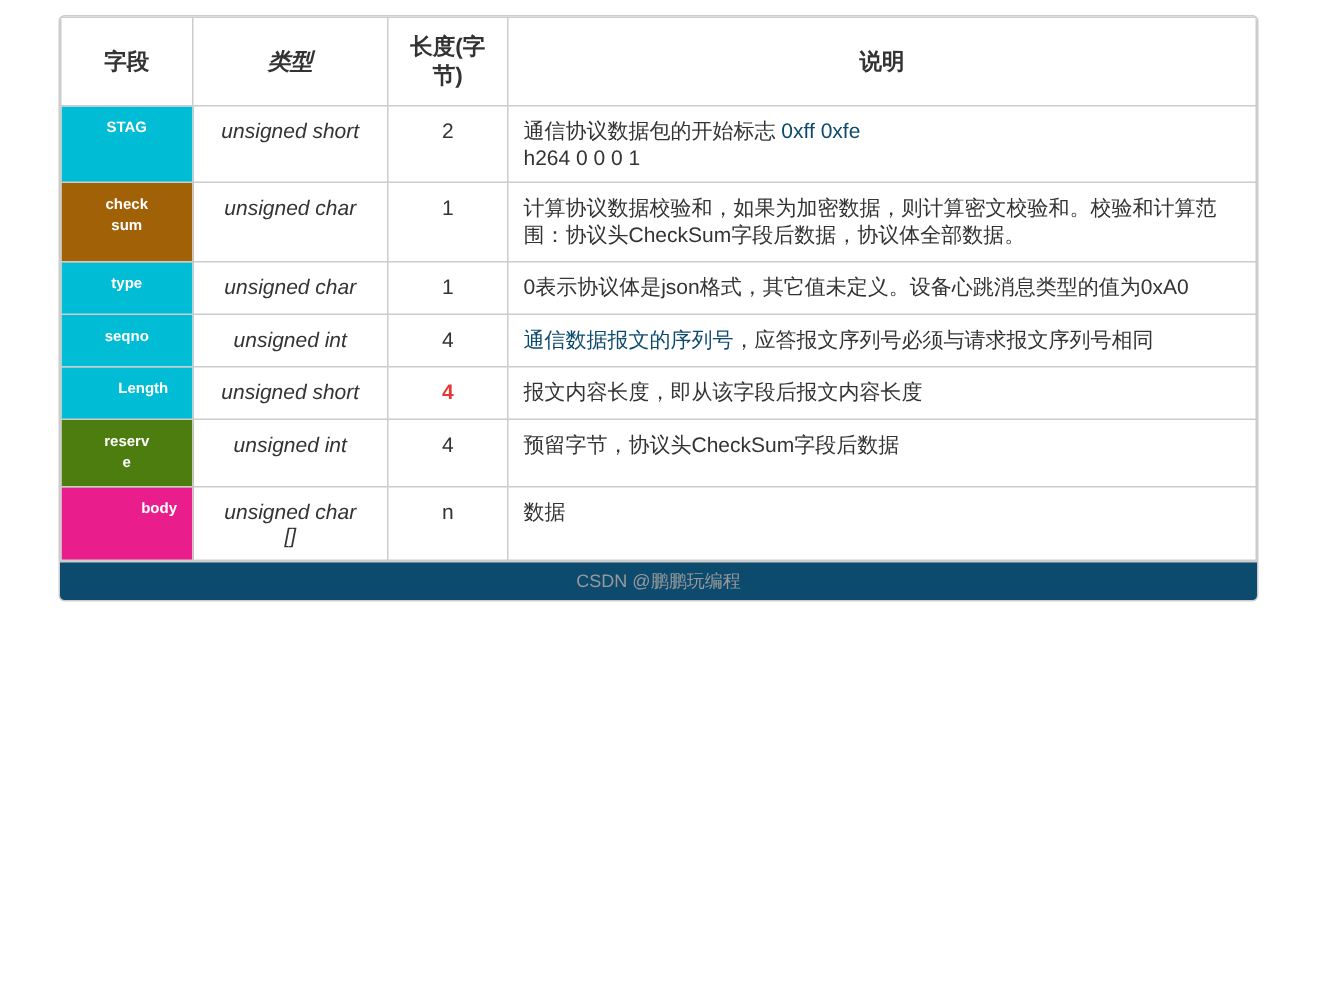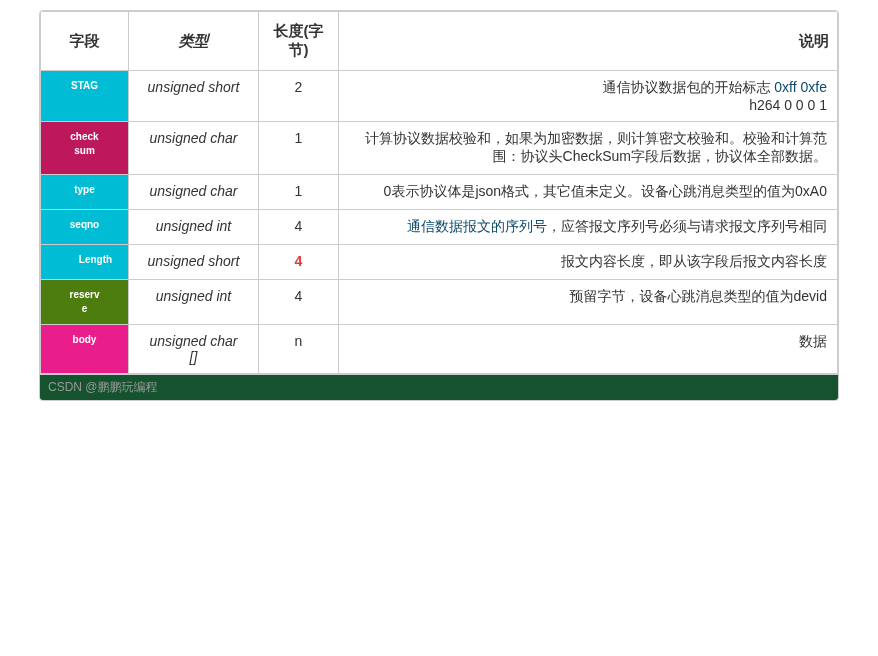--- a/index.html
+++ b/index.html
@@ -47,45 +47,44 @@
       width: 130px;
       text-align: center;
       font-style: italic;
     }
     .col-length {
       width: 80px;
       text-align: center;
     }
     .col-desc {
       width: auto;
-      text-align: right;
     }
     .field-cell {
       font-weight: bold;
       text-align: center;
       color: #fff;
       font-size: 10px;
       line-height: 1.4;
     }
     .field-stag { background-color: #00bcd4; }
     .field-version { background-color: #00bcd4; }
-    .field-checksum { background-color: #be185d; }
+    .field-checksum { background-color: #a16207; }
     .field-type { background-color: #00bcd4; }
     .field-seqno { background-color: #00bcd4; }
     .field-length { background-color: #00bcd4; }
     .field-reserve { background-color: #4d7c0f; }
     .field-body { background-color: #e91e8c; }
     .red { color: #0c4a6e; }
     .footer {
-      text-align: left;
+      text-align: center;
       padding: 4px 8px;
       font-size: 12px;
       color: #999;
       border-top: 1px solid #ccc;
-      background: #14532d;
+      background: #0c4a6e;
     }
   </style>
 </head>
 <body>
 
 <div class="table-wrapper">
   <table>
     <thead>
       <tr>
         <th class="col-field">字段</th>
@@ -124,24 +123,24 @@
           <td class="col-field field-cell field-length" style="white-space: pre-line; padding-left: 32px;">Length</td>
           <td class="col-type" style="white-space: pre-line;">unsigned short</td>
           <td class="col-length" style="text-align: center; color: rgb(229, 57, 53); font-weight: bold;">4</td>
           <td class="col-desc">报文内容长度，即从该字段后报文内容长度</td>
         </tr>
         <tr>
           <td class="col-field field-cell field-reserve" style="white-space: pre-line;">reserv
 e</td>
           <td class="col-type" style="white-space: pre-line;">unsigned int</td>
           <td class="col-length" style="text-align: center;">4</td>
-          <td class="col-desc">预留字节，设备心跳消息类型的值为devid</td>
+          <td class="col-desc">预留字节，协议头CheckSum字段后数据</td>
         </tr>
         <tr>
-          <td class="col-field field-cell field-body" style="white-space: pre-line;">body</td>
+          <td class="col-field field-cell field-body" style="white-space: pre-line; text-align: right;">body</td>
           <td class="col-type" style="white-space: pre-line;">unsigned char
 []</td>
           <td class="col-length" style="text-align: center;">n</td>
           <td class="col-desc">数据</td>
         </tr>
       </tbody>
   </table>
   <div class="footer">CSDN @鹏鹏玩编程</div>
 </div>
 

